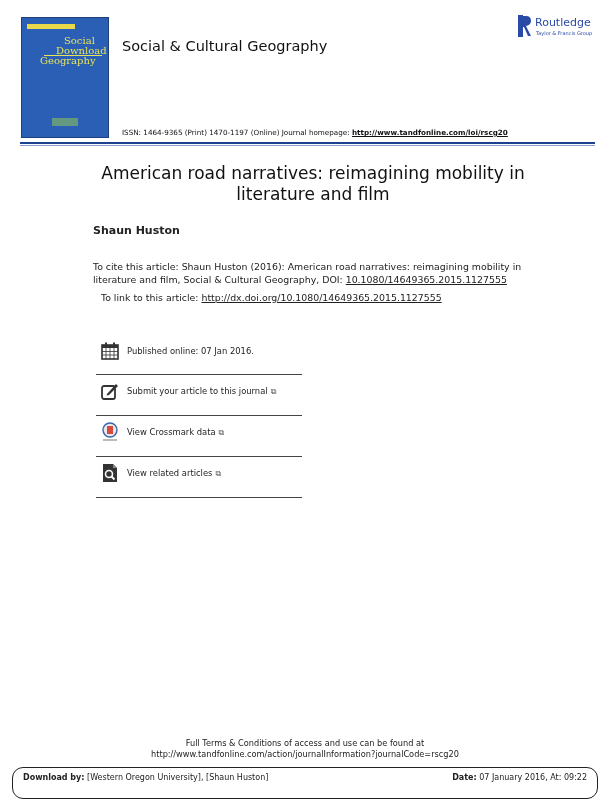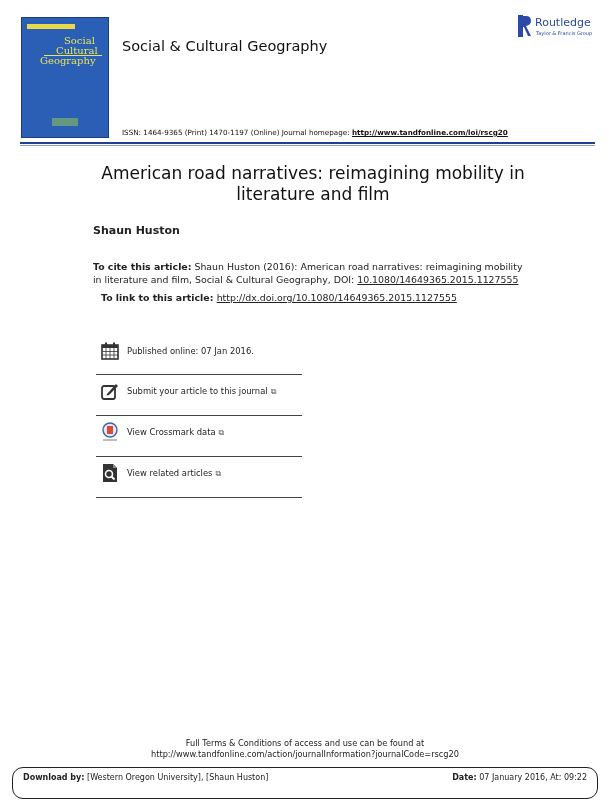--- a/index.html
+++ b/index.html
@@ -27,21 +27,21 @@
     .rt-r { position: absolute; left: 0; top: 0; width: 14px; height: 22px; }
     .rt-name { position: absolute; left: 17px; top: 1px; font-size: 11px; color: #2a4aa8; }
     .rt-sub { position: absolute; left: 18px; top: 15px; font-size: 5px; color: #2a4aa8; white-space: nowrap; }
     .issn { left: 122px; top: 128px; font-size: 7.2px; color: #111; white-space: nowrap; }
     .issn a { color: #111; text-decoration: underline; font-weight: bold; }
     .top-rule { left: 20px; top: 142px; width: 575px; height: 2px; background: #1f3f8f; }
     .top-rule2 { left: 20px; top: 145px; width: 575px; height: 1px; background: #8aa0cc; }
     .article-title { left: 93px; top: 163px; width: 440px; font-size: 17px; line-height: 21px; color: #111; text-align: center; }
     .author { left: 93px; top: 224px; font-size: 11px; font-weight: bold; color: #222; }
     .cite { left: 93px; top: 260px; width: 430px; font-size: 9.4px; line-height: 13px; color: #222; }
-    .cite b, .link b { font-weight: bold; }
+    .cite b, .link b { font-weight: normal; }
     .u { text-decoration: underline; }
     .link { left: 93px; top: 292px; font-size: 9.4px; color: #222; margin-left: 8px; }
     
     .info { left: 96px; top: 335px; width: 206px; }
     .row { position: relative; height: 41px; border-bottom: 1.5px solid #444; box-sizing: border-box; }
     .row:first-child { height: 40px; }
     .row .ic { position: absolute; left: 4px; top: 6px; width: 20px; height: 20px; }
     .row .tx { position: absolute; left: 31px; top: 11px; font-size: 8.4px; color: #222; white-space: nowrap; }
     .ext { font-size: 8px; color: #555; margin-left: 3px; }
     .footer-terms { left: 0; top: 738px; width: 610px; text-align: center; font-size: 8.2px; line-height: 11px; color: #222; }
@@ -51,21 +51,21 @@
     }
     .dl-left { position: absolute; left: 10px; top: 5px; font-size: 8px; color: #222; white-space: nowrap; }
     .dl-right { position: absolute; right: 10px; top: 5px; font-size: 8px; color: #222; white-space: nowrap; }
   </style>
 </head>
 <body>
 
 <div class="abs cover">
   <div class="cover-band"></div>
   <span class="cover-t1">Social</span>
-  <span class="cover-t2">Cultural</span>
+  <span class="cover-t2">Download</span>
   <div class="cover-rule"></div>
   <span class="cover-t3">Geography</span>
   <div class="cover-logo"></div>
 </div>
 
 <div class="abs journal-title">Social &amp; Cultural Geography</div>
 
 <div class="abs rt-logo">
   <svg class="rt-r" viewBox="0 0 14 22">
     <rect x="0" y="0" width="5" height="22" fill="#2a4aa8"></rect>

